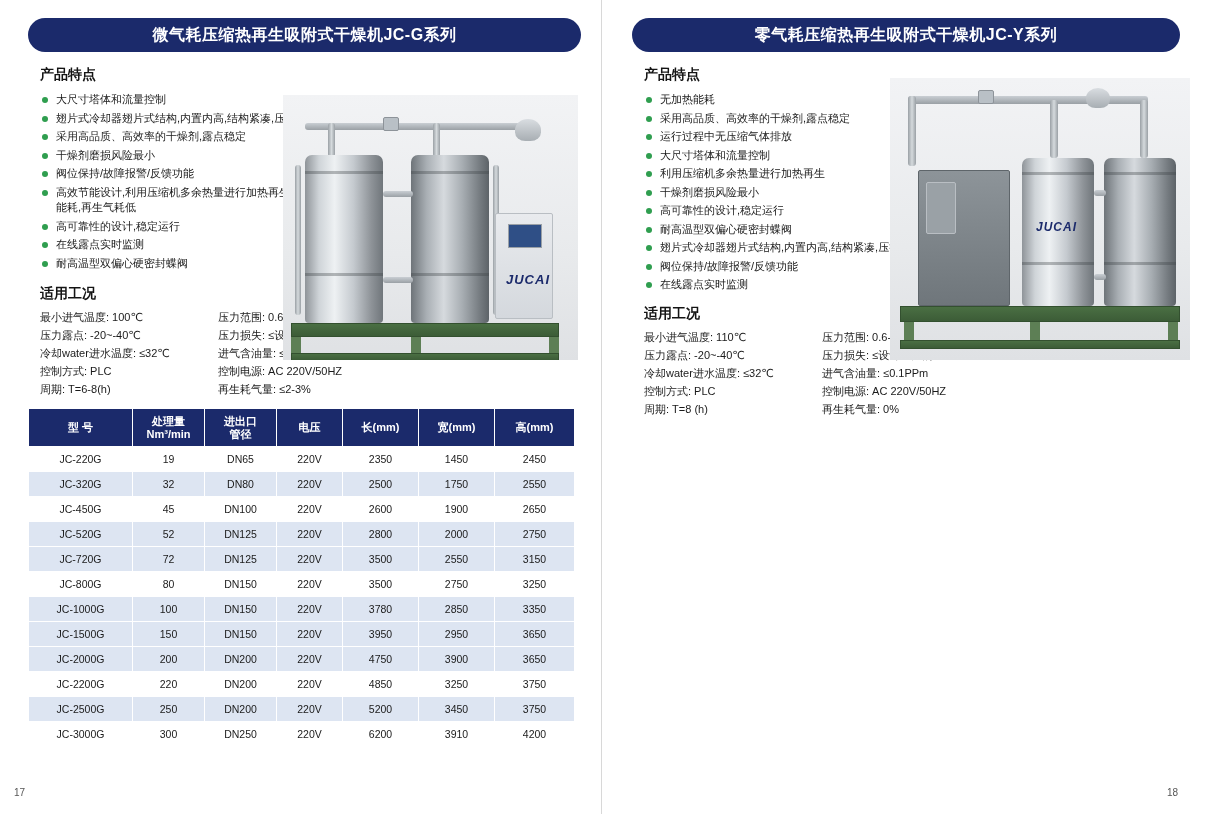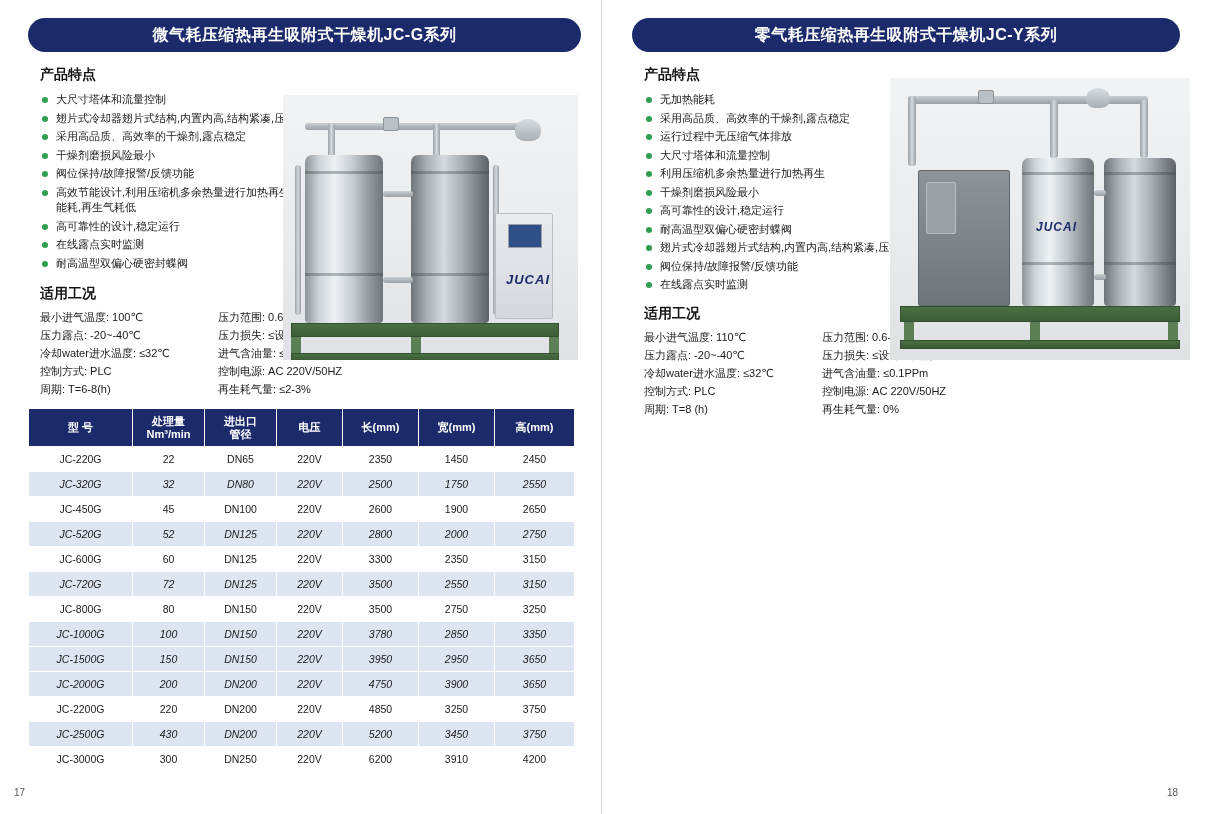--- a/index.html
+++ b/index.html
@@ -119,21 +119,21 @@
     line-height: 13px;
   }
   table.spec td {
     font-size: 10.5px;
     color: #1a1a1a;
     text-align: center;
     height: 25px;
     border: 1px solid #ffffff;
     background: #ffffff;
   }
-  table.spec tr.alt td { background: #dde5f2; font-style: italic; }
+  table.spec tr.alt td { background: #dde5f2; }
   table.spec td.model { font-size: 10.5px; }
   .folio {
     position: absolute;
     bottom: 16px;
     font-size: 10px;
     color: #555;
   }
   .panel.left .folio { left: 14px; }
   .panel.right .folio { right: 26px; }
   .sky { position: absolute; inset: 0; background: linear-gradient(180deg,#f2f3f5 0%,#e8eaec 60%,#dfe1e4 100%); }
@@ -263,21 +263,21 @@
             <th style="width:72px">进出口<br>管径</th>
             <th style="width:66px"><span>电压</span></th>
             <th style="width:76px"><span>长(mm)</span></th>
             <th style="width:76px"><span>宽(mm)</span></th>
             <th style="width:80px"><span>高(mm)</span></th>
           </tr>
         </thead>
         <tbody>
             <tr>
               <td class="model">JC-220G</td>
-              <td>22</td>
+              <td>19</td>
               <td>DN65</td>
               <td>220V</td>
               <td>2350</td>
               <td>1450</td>
               <td>2450</td>
             </tr>
             <tr class="alt">
               <td class="model">JC-320G</td>
               <td>32</td>
               <td>DN80</td>
@@ -297,29 +297,20 @@
             </tr>
             <tr class="alt">
               <td class="model">JC-520G</td>
               <td>52</td>
               <td>DN125</td>
               <td>220V</td>
               <td>2800</td>
               <td>2000</td>
               <td>2750</td>
             </tr>
-            <tr>
-              <td class="model">JC-600G</td>
-              <td>60</td>
-              <td>DN125</td>
-              <td>220V</td>
-              <td>3300</td>
-              <td>2350</td>
-              <td>3150</td>
-            </tr>
             <tr class="alt">
               <td class="model">JC-720G</td>
               <td>72</td>
               <td>DN125</td>
               <td>220V</td>
               <td>3500</td>
               <td>2550</td>
               <td>3150</td>
             </tr>
             <tr>
@@ -362,21 +353,21 @@
               <td class="model">JC-2200G</td>
               <td>220</td>
               <td>DN200</td>
               <td>220V</td>
               <td>4850</td>
               <td>3250</td>
               <td>3750</td>
             </tr>
             <tr class="alt">
               <td class="model">JC-2500G</td>
-              <td>430</td>
+              <td>250</td>
               <td>DN200</td>
               <td>220V</td>
               <td>5200</td>
               <td>3450</td>
               <td>3750</td>
             </tr>
             <tr>
               <td class="model">JC-3000G</td>
               <td>300</td>
               <td>DN250</td>

